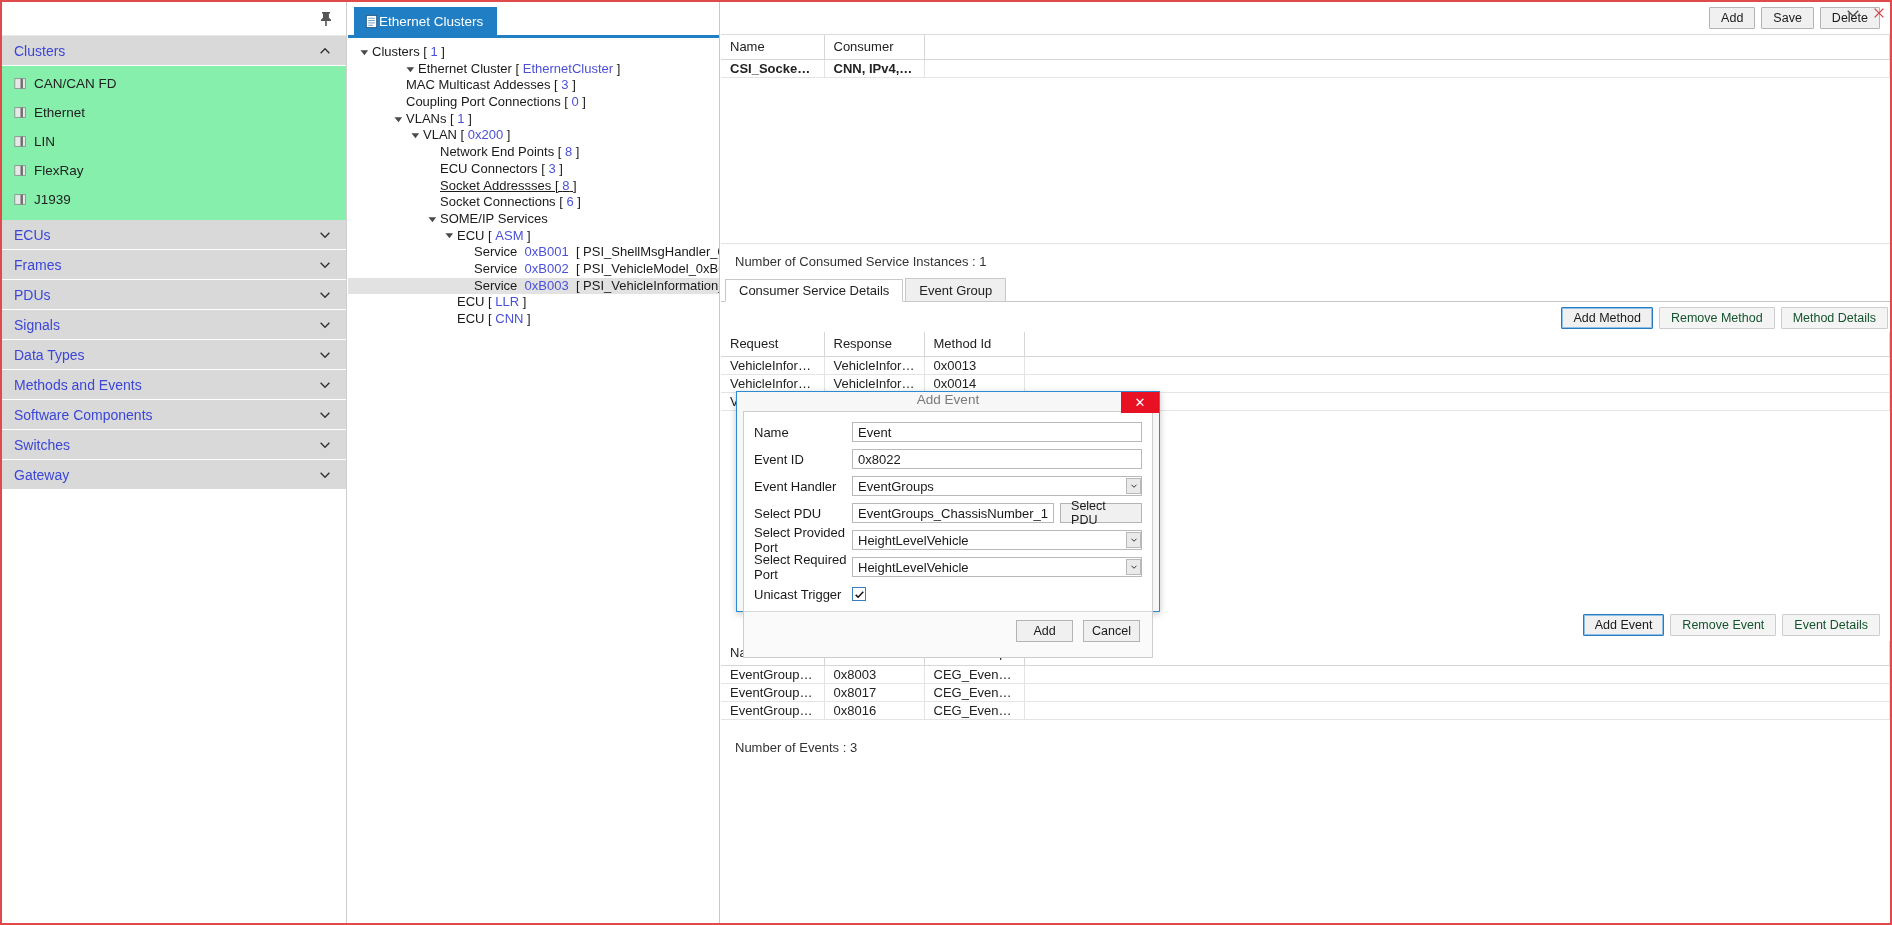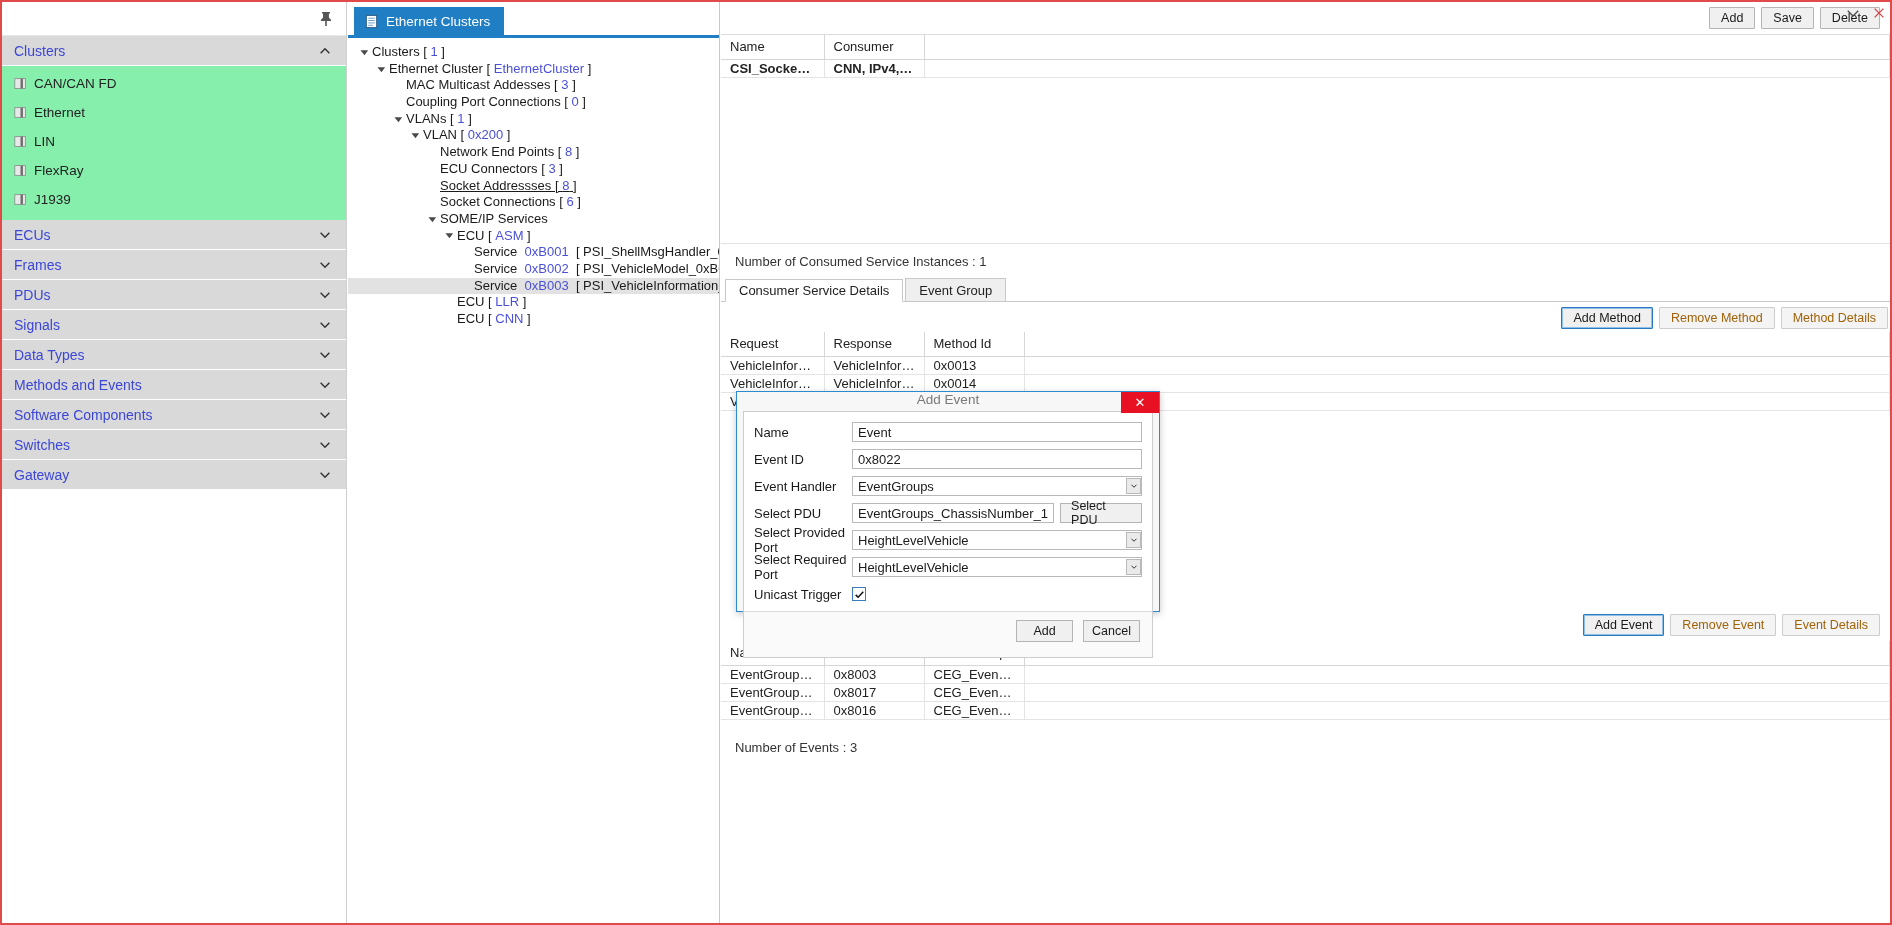--- a/index.html
+++ b/index.html
@@ -46,21 +46,21 @@
   .node-icon { width:13px; height:13px; flex:none; }
 
   
   .tree-panel {
     position:absolute; left:348px; top:2px; width:372px; height:921px;
     background:#fff; border-right:1px solid #c9c9c9;
   }
   .tabstrip { height:33px; display:flex; align-items:flex-end; padding-left:6px; background:#fff; }
   .doc-tab {
     height:28px; background:#1f7ec4; color:#fff; display:flex; align-items:center;
-    gap:7px; padding:0 14px 0 10px; font-size:13.5px; cursor:pointer;margin-top:29px;
+    padding:0 14px 0 10px; font-size:13.5px; cursor:pointer;margin-top:29px;
   }
   .doc-tab .doc-ico { width:15px; height:15px; }
   .tab-underline { height:3px; background:#1f7ec4; width:100%; }
 
   .tree { padding:6px 0 0 0; font-size:13px; overflow:hidden; height:880px; }
   .trow {
     height:16.7px; display:flex; align-items:center; white-space:nowrap;
     padding-left:4px; cursor:pointer; line-height:16.7px;
   }
   .trow.sel { background:#e2e2e2; }
@@ -76,21 +76,21 @@
   .toolbar-top {
     height:33px; display:flex; align-items:center; justify-content:flex-end;
     gap:6px; padding-right:10px; border-bottom:1px solid #dcdcdc;
   }
   .btn {
     min-width:44px; height:22px; padding:0 11px; font-size:12.5px;
     background:#f0f0f0; border:1px solid #b4b4b4; color:#1a1a1a;
     display:inline-flex; align-items:center; justify-content:center; cursor:pointer;
     border-radius:1px;
   }
-  .btn.disabled { color:#a16207; background:#f4f4f4; border-color:#cdcdcd; cursor:default; }
+  .btn.disabled { color:#14532d; background:#f4f4f4; border-color:#cdcdcd; cursor:default; }
   .btn.focused { border-color:#2a7ac0; box-shadow:0 0 0 1px #8fc0e8 inset; }
 
   
   .grid { width:100%; border-collapse:collapse; table-layout:fixed; }
   .grid th {
     text-align:left; font-weight:normal; font-size:13px; color:#222;
     height:24px; padding:0 9px; background:#fff;
     border-right:1px solid #d6d6d6; border-bottom:1px solid #d6d6d6;
   }
   .grid td {
@@ -329,21 +329,21 @@
     <div class="tab-underline"></div>
     <div class="tree" id="tree-container">
         <div class="trow" style="padding-left: 8px;">
           <span class="tw">
             <svg viewBox="0 0 10 10" fill="currentColor">
               <path d="M0.5 2.5h8.5L5 8z"></path>
             </svg>
           </span>
           <span><span class="tlabel">Clusters&nbsp;[&nbsp;</span><span class="tval">1</span><span class="tlabel">&nbsp;]</span></span>
         </div>
-        <div class="trow" style="padding-left: 25px;">
+        <div class="trow" style="padding-left: 25px; margin-left: 29px;">
           <span class="tw">
             <svg viewBox="0 0 10 10" fill="currentColor">
               <path d="M0.5 2.5h8.5L5 8z"></path>
             </svg>
           </span>
           <span><span class="tlabel">Ethernet&nbsp;Cluster&nbsp;[&nbsp;</span><span class="tval">EthernetCluster</span><span class="tlabel">&nbsp;]</span></span>
         </div>
         <div class="trow" style="padding-left: 42px;">
           <span class="tw"></span>
           <span><span class="tlabel">MAC&nbsp;Multicast&nbsp;Addesses&nbsp;[&nbsp;</span><span class="tval">3</span><span class="tlabel">&nbsp;]</span></span>

